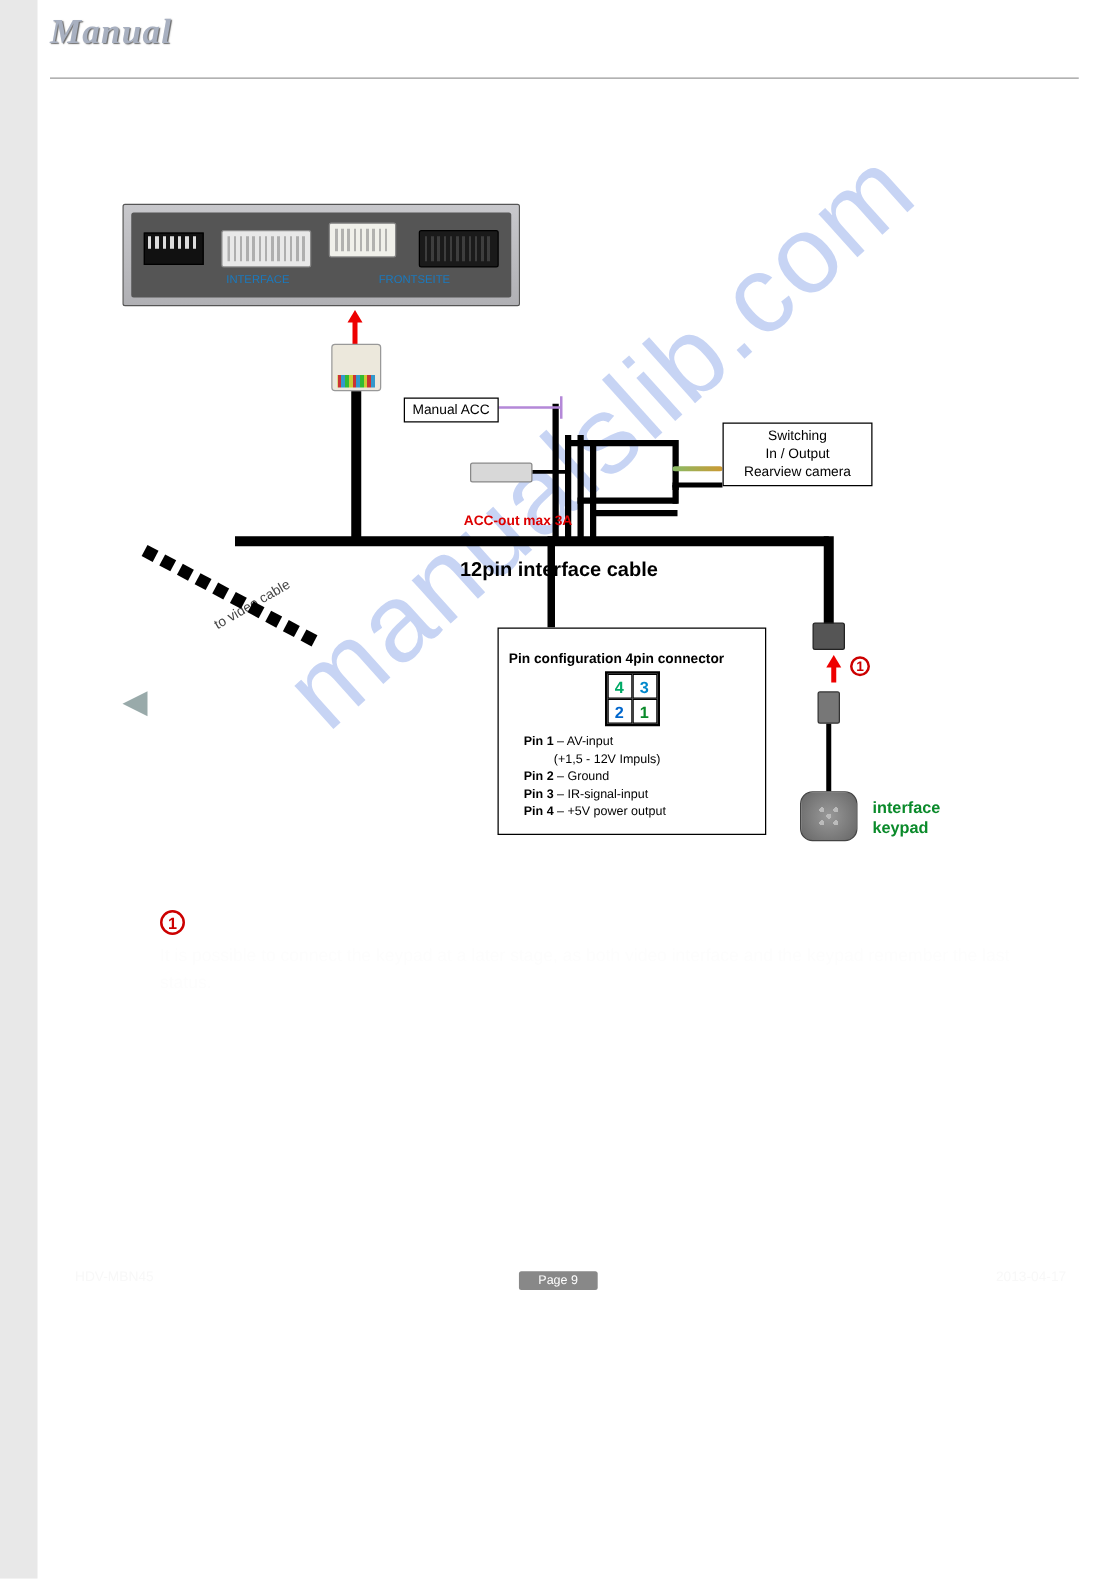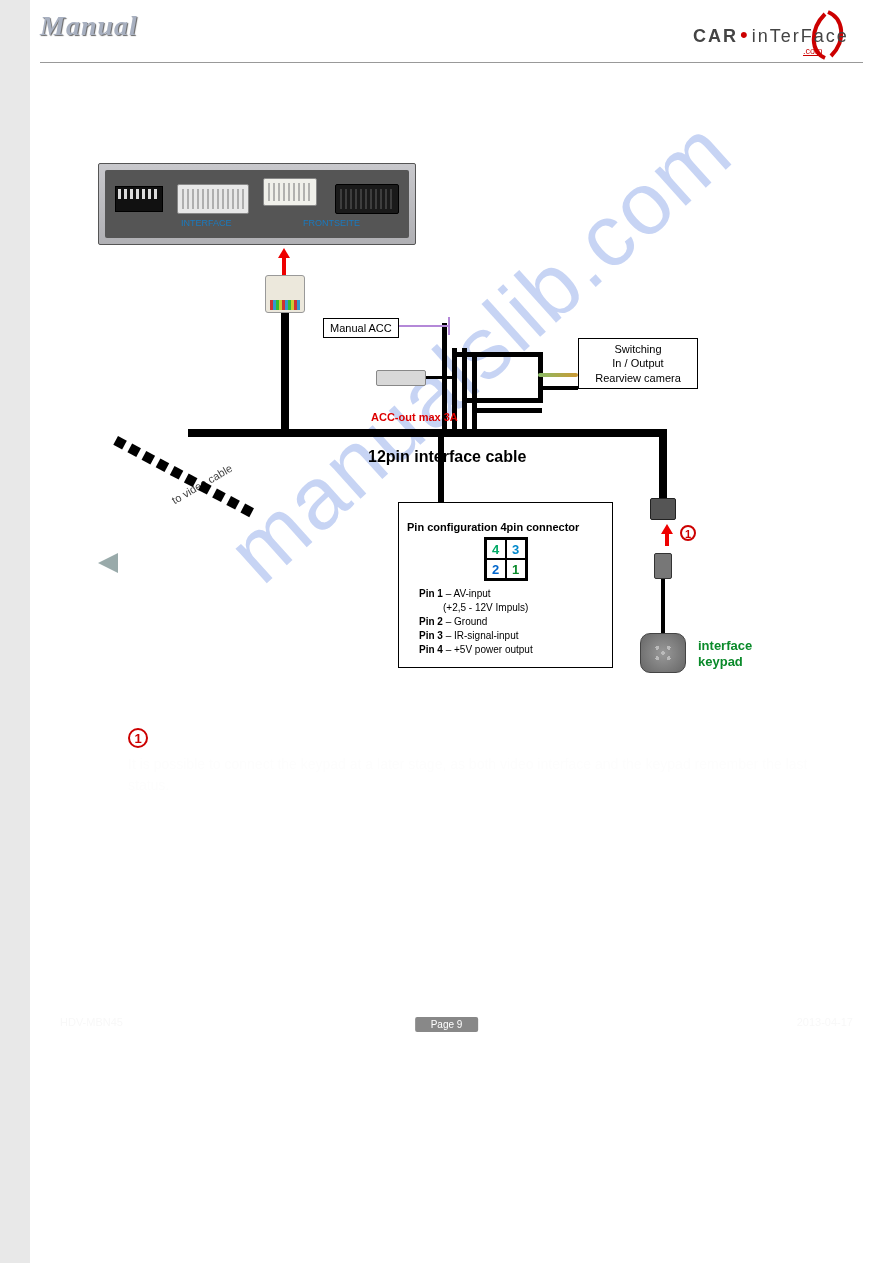--- a/index.html
+++ b/index.html
@@ -117,32 +117,20 @@
   .wm { position: absolute; left: 160px; top: 300px; font-size: 88px; color: rgba(80,120,220,0.32); transform: rotate(-42deg); font-family: Arial, sans-serif; pointer-events: none; letter-spacing: 2px; }
 </style>
 </head>
 <body>
 
 <div class="page">
   <div class="side-bar"></div>
 
   <div class="header">
     <div class="manual-title">Manual</div>
-    <div class="logo">
-      <svg class="logo-swoosh" width="50" height="50" viewBox="0 0 50 50">
-        <path d="M25 2 C40 8 44 30 28 46" stroke="#c00" stroke-width="4" fill="none"></path>
-        <path d="M22 48 C8 42 6 20 22 4" stroke="#c00" stroke-width="4" fill="none"></path>
-      </svg>
-      <div class="logo-text">
-        <span class="logo-car">CAR</span>
-        <span class="logo-dot">•</span>
-        <span class="logo-interface">inTerFace</span>
-      </div>
-      <span class="logo-com">.com</span>
-    </div>
   </div>
   <div class="header-line"></div>
 
   <div class="wm">manualslib.com</div>
 
   <div class="diagram">
 
     <div class="ifbox">
       <div class="ifbox-inner">
         <div class="dip"></div>
@@ -230,21 +218,21 @@
     <div class="pinplug-stub"></div>
     <div class="pinbox">
       <div class="pinbox-title">Pin configuration 4pin connector</div>
       <div class="pingrid">
         <div class="pg4">4</div>
         <div class="pg3">3</div>
         <div class="pg2">2</div>
         <div class="pg1">1</div>
       </div>
       <div class="pinline"><b>Pin 1</b><span> – AV-input</span></div>
-      <div class="pinline pin-indent">(+2,5 - 12V Impuls)</div>
+      <div class="pinline pin-indent">(+1,5 - 12V Impuls)</div>
       <div class="pinline"><b>Pin 2</b><span> – Ground</span></div>
       <div class="pinline"><b>Pin 3</b><span> – IR-signal-input</span></div>
       <div class="pinline"><b>Pin 4</b><span> – +5V power output</span></div>
     </div>
   </div>
 
   <div class="note">
     <div class="row1">
       <span class="circnum big">1</span>
     </div>

